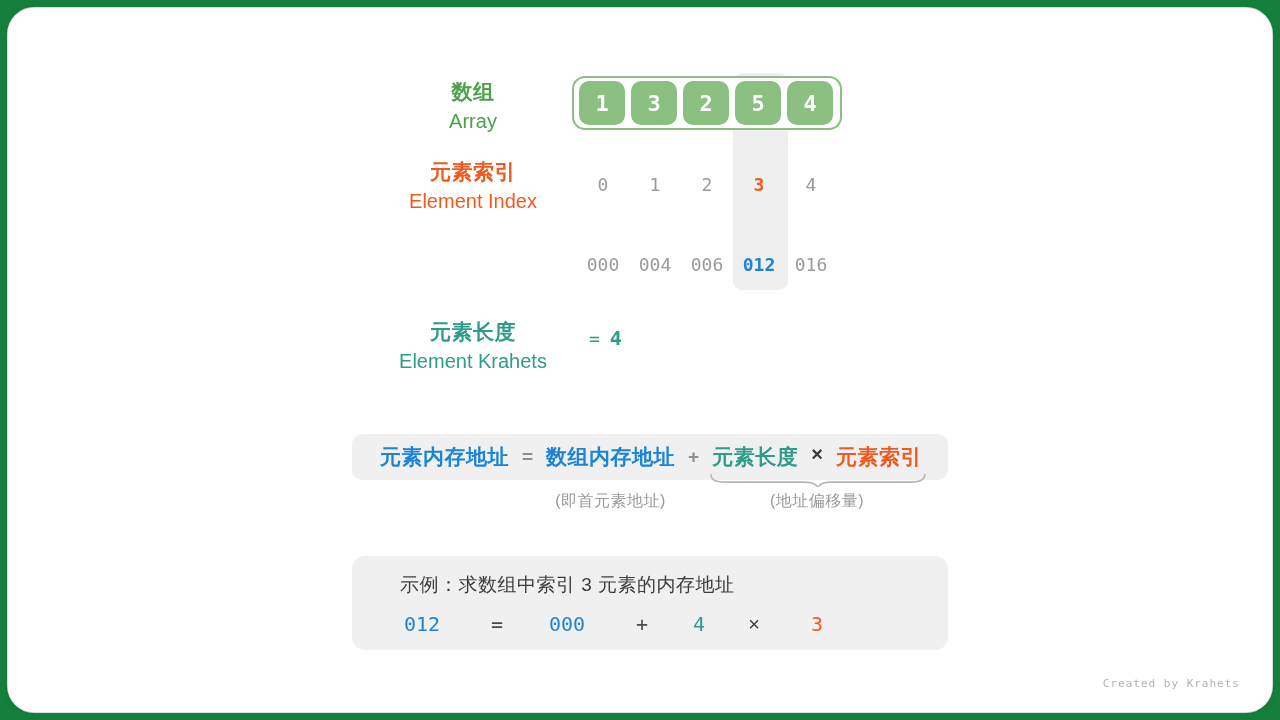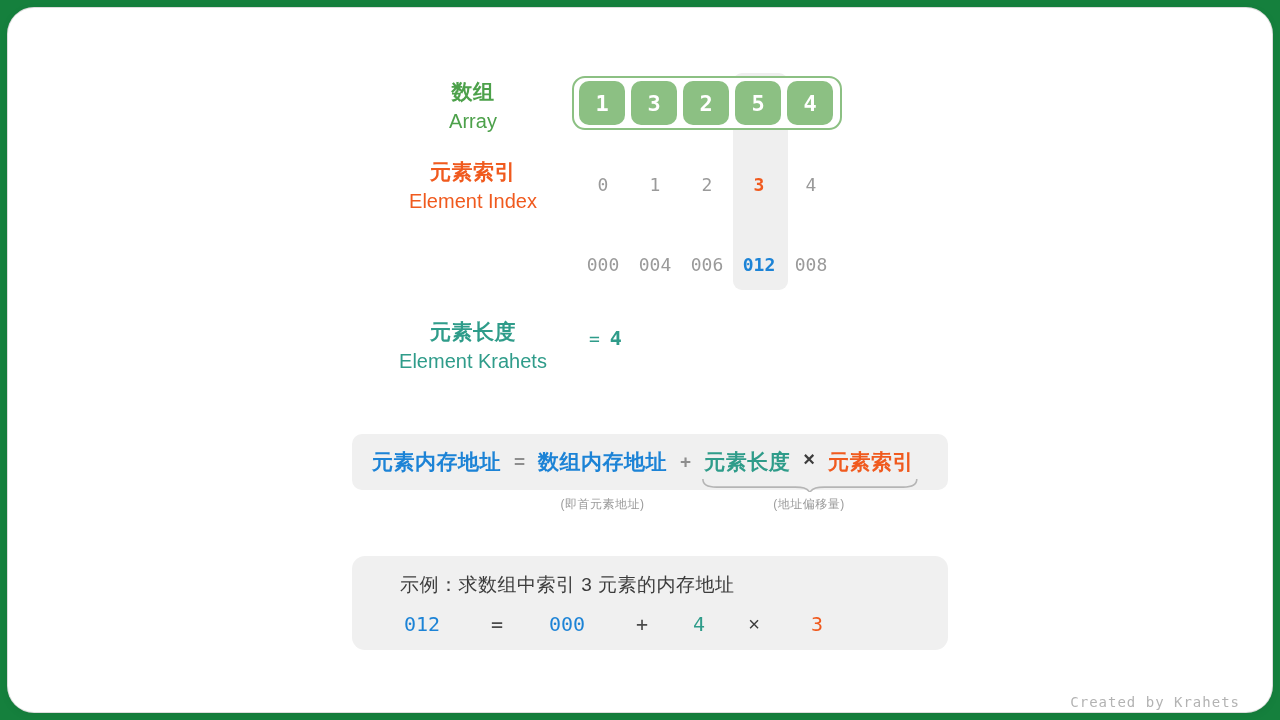--- a/index.html
+++ b/index.html
@@ -36,43 +36,43 @@
        font-size:18px;color:var(--gray,#9a9a9a);line-height:20px;}
   .num.hl-orange{color:var(--orange,#f05a1e);font-weight:bold;}
   .num.hl-blue{color:var(--blue,#1c83d6);font-weight:bold;}
 
   
   .length-eq{position:absolute;left:581px;top:318px;display:flex;align-items:baseline;gap:10px;}
   .length-eq .eq{font-family:"DejaVu Sans Mono",monospace;font-size:18px;color:var(--teal,#2f9c8a);}
   .length-eq .val{font-family:"DejaVu Sans Mono",monospace;font-size:20px;font-weight:bold;color:var(--teal,#2f9c8a);}
 
   
-  .formula-box{position:absolute;left:344px;top:426px;width:596px;height:56px;box-sizing:border-box;
+  .formula-box{position:absolute;left:344px;top:426px;width:596px;height:46px;box-sizing:border-box;
                background:var(--box_bg,#f0f0f0);border-radius:10px;
-               display:flex;align-items:center;padding-left:20px;white-space:nowrap;}
+               display:flex;align-items:center;padding-left:28px;white-space:nowrap;}
   .formula-box .f{font-size:21px;font-weight:bold;line-height:28px;letter-spacing:.5px;}
   .formula-box .op{font-size:19px;font-weight:bold;color:var(--op_gray,#8e8e8e);margin:0 13px;}
   .formula-box .times{font-size:20px;font-weight:600;color:var(--dark,#3c3c3c);margin:0 13px;}
   .rel{position:relative;display:inline-flex;align-items:flex-start;}
   .note{position:absolute;top:calc(100% + 20px);left:50%;transform:translateX(-50%);
-        font-size:12px;font-weight:normal;color:var(--note_gray,#9b9b9b);
+        font-size:16px;font-weight:normal;color:var(--note_gray,#9b9b9b);
         white-space:nowrap;letter-spacing:.5px;}
   .brace{position:absolute;top:calc(100% + 3px);left:-2px;width:calc(100% + 6px);height:13px;}
 
   
   .example-box{position:absolute;left:344px;top:528px;width:596px;height:94px;
                background:var(--box_bg,#f0f0f0);border-radius:13px;margin-top:20px;}
   .ex-title{position:absolute;left:48px;top:16px;font-size:19px;line-height:26px;
             color:var(--dark,#3c3c3c);letter-spacing:.5px;}
   .ex-item{position:absolute;top:56px;transform:translateX(-50%);font-size:20px;line-height:24px;}
   .op2{color:var(--op_dark,#4a4a4a);}
   .times2{font-family:"Liberation Sans",sans-serif;color:var(--dark,#3c3c3c);}
 
   
-  .footer{position:absolute;right:32px;top:686px;font-size:14px;color:var(--footer_gray,#b3b3b3);
+  .footer{position:absolute;right:32px;top:669px;font-size:11px;color:var(--footer_gray,#b3b3b3);
           letter-spacing:1px;}
 </style>
 </head>
 <body>
 
 <div class="page">
   <div class="card">
 
     <div class="band"></div>
 
@@ -100,21 +100,21 @@
       <div class="num">4</div>
     </div>
 
     <div class="label-block" style="top:232px">
     </div>
     <div class="num-row" style="top:247px">
       <div class="num">000</div>
       <div class="num">004</div>
       <div class="num">006</div>
       <div class="num hl-blue">012</div>
-      <div class="num">008</div>
+      <div class="num">016</div>
     </div>
 
     <div class="label-block" style="top:312px">
       <div class="zh teal">元素长度</div>
       <div class="en teal">Element Krahets</div>
     </div>
     <div class="length-eq">
       <span class="eq">=</span>
       <span class="val">4</span>
     </div>

